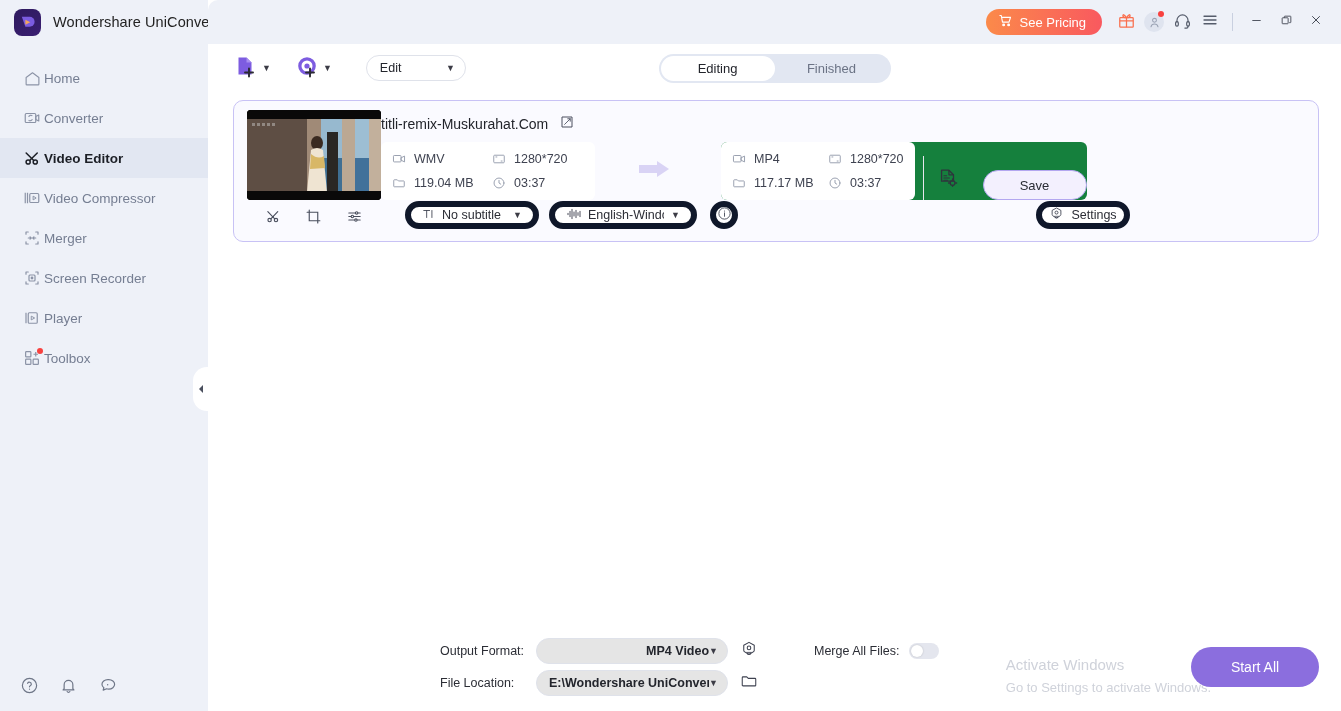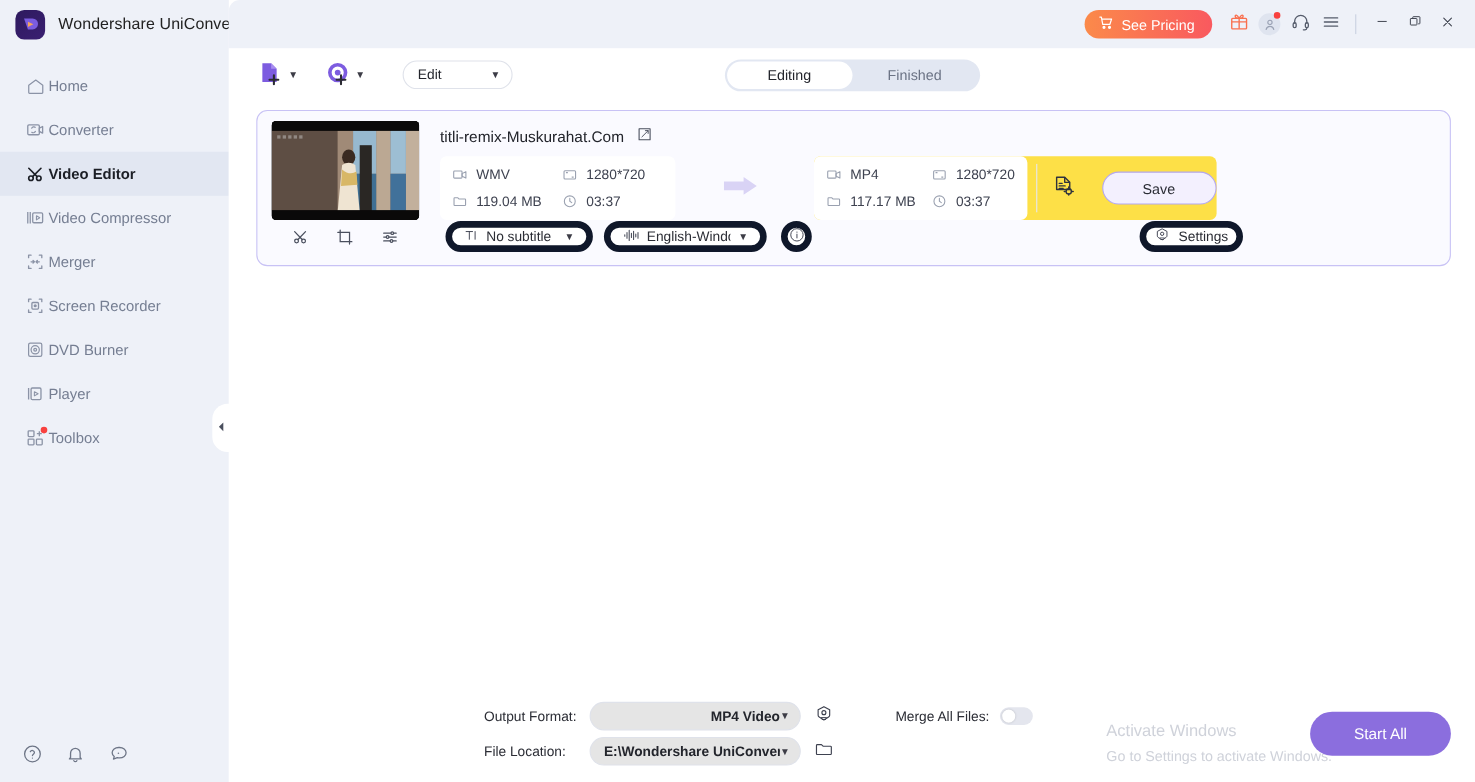--- a/index.html
+++ b/index.html
@@ -109,38 +109,38 @@
   .thumb {
     width: 134px; height: 90px; border-radius: 4px; overflow:hidden; position:relative;
     background:#12100f;
   }
   .tools-row {
     height: 36px; display:flex; align-items:center; justify-content:space-around;
     padding: 0 6px;
   }
   .tool-btn { width:24px; height:24px; display:flex;align-items:center;justify-content:center;cursor:pointer;}
 
-  .info-col { flex: 1 1 auto; padding-left: 19px; display:flex; flex-direction:column; }
+  .info-col { flex: 1 1 auto; display:flex; flex-direction:column; }
   .file-title-row { display:flex; align-items:center; gap: 11px; height: 28px; }
   .file-title { font-size: 14px; color:#22242b; }
   .meta-block { display:flex; align-items:center; margin-top: 4px; }
   .meta-panel {
     background:#ffffff; border-radius:6px; padding: 10px 0 10px 11px;
     display:grid; grid-template-columns: 96px auto; grid-row-gap: 10px; grid-column-gap: 4px;
     min-width: 214px;
   }
   .meta-cell { display:flex; align-items:center; gap: 8px; font-size: 12.5px; color:#3e4250; white-space:nowrap;}
   .meta-cell .mi { width:14px;height:14px;flex:0 0 14px;display:flex;align-items:center;justify-content:center;}
   .arrow-wrap { flex: 0 0 auto; padding: 0 44px; display:flex; align-items:center;}
 
   .out-panel {
     background:#ffffff; border-radius:6px; padding: 10px 11px;
     display:grid; grid-template-columns: 92px auto; grid-row-gap: 10px; grid-column-gap: 4px;
   }
-  .out-wrap { display:flex; align-items:center; background:#fde047; border-radius:6px; }
+  .out-wrap { display:flex; align-items:flex-end; background:#15803d; border-radius:6px; }
   .out-sep { width:1px; height:44px; background:#e6e6ee; margin: 0 4px 0 8px;}
   .out-gear { width:40px;height:40px;display:flex;align-items:center;justify-content:center;cursor:pointer;}
   .save-btn {
     width: 104px; height: 30px; border-radius: 15px; border:1.4px solid #b3a7f0;
     background:#f3f0fe; color:#2a2c35; font-size: 13px; cursor:pointer;
     display:flex; align-items:center; justify-content:center; margin-left: 15px;
   }
 
   .bottom-row {
     position:absolute; left: 13px; right: 8px; bottom: 6px; height: 40px;
@@ -263,30 +263,20 @@
         <span class="ico">
           <svg width="18" height="18" viewBox="0 0 24 24" fill="none" stroke="#8b93a6" stroke-width="1.6" stroke-linecap="round" stroke-linejoin="round">
             <path d="M4 4h3M4 4v3M4 20h3M4 20v-3M20 4h-3M20 4v3M20 20h-3M20 20v-3"></path>
             <rect x="8" y="8" width="8" height="8" rx="1.2"></rect>
             <circle cx="12" cy="12" r="1.9" fill="#8b93a6" stroke="none"></circle>
           </svg>
         </span>
         <span>Screen Recorder</span>
       </div>
 
-      <div class="nav-item">
-        <span class="ico">
-          <svg width="18" height="18" viewBox="0 0 24 24" fill="none" stroke="#8b93a6" stroke-width="1.5">
-            <rect x="4" y="4" width="16" height="16" rx="2"></rect>
-            <circle cx="12" cy="12" r="5"></circle>
-            <circle cx="12" cy="12" r="1.7"></circle>
-          </svg>
-        </span>
-        <span>DVD Burner</span>
-      </div>
 
       <div class="nav-item">
         <span class="ico">
           <svg width="18" height="18" viewBox="0 0 24 24" fill="none" stroke="#8b93a6" stroke-width="1.6" stroke-linejoin="round">
             <path d="M4 5v14"></path>
             <rect x="7" y="5" width="12" height="14" rx="1.5"></rect>
             <path d="M11 9.5 15.5 12 11 14.5z" stroke-width="1.3"></path>
           </svg>
         </span>
         <span>Player</span>

